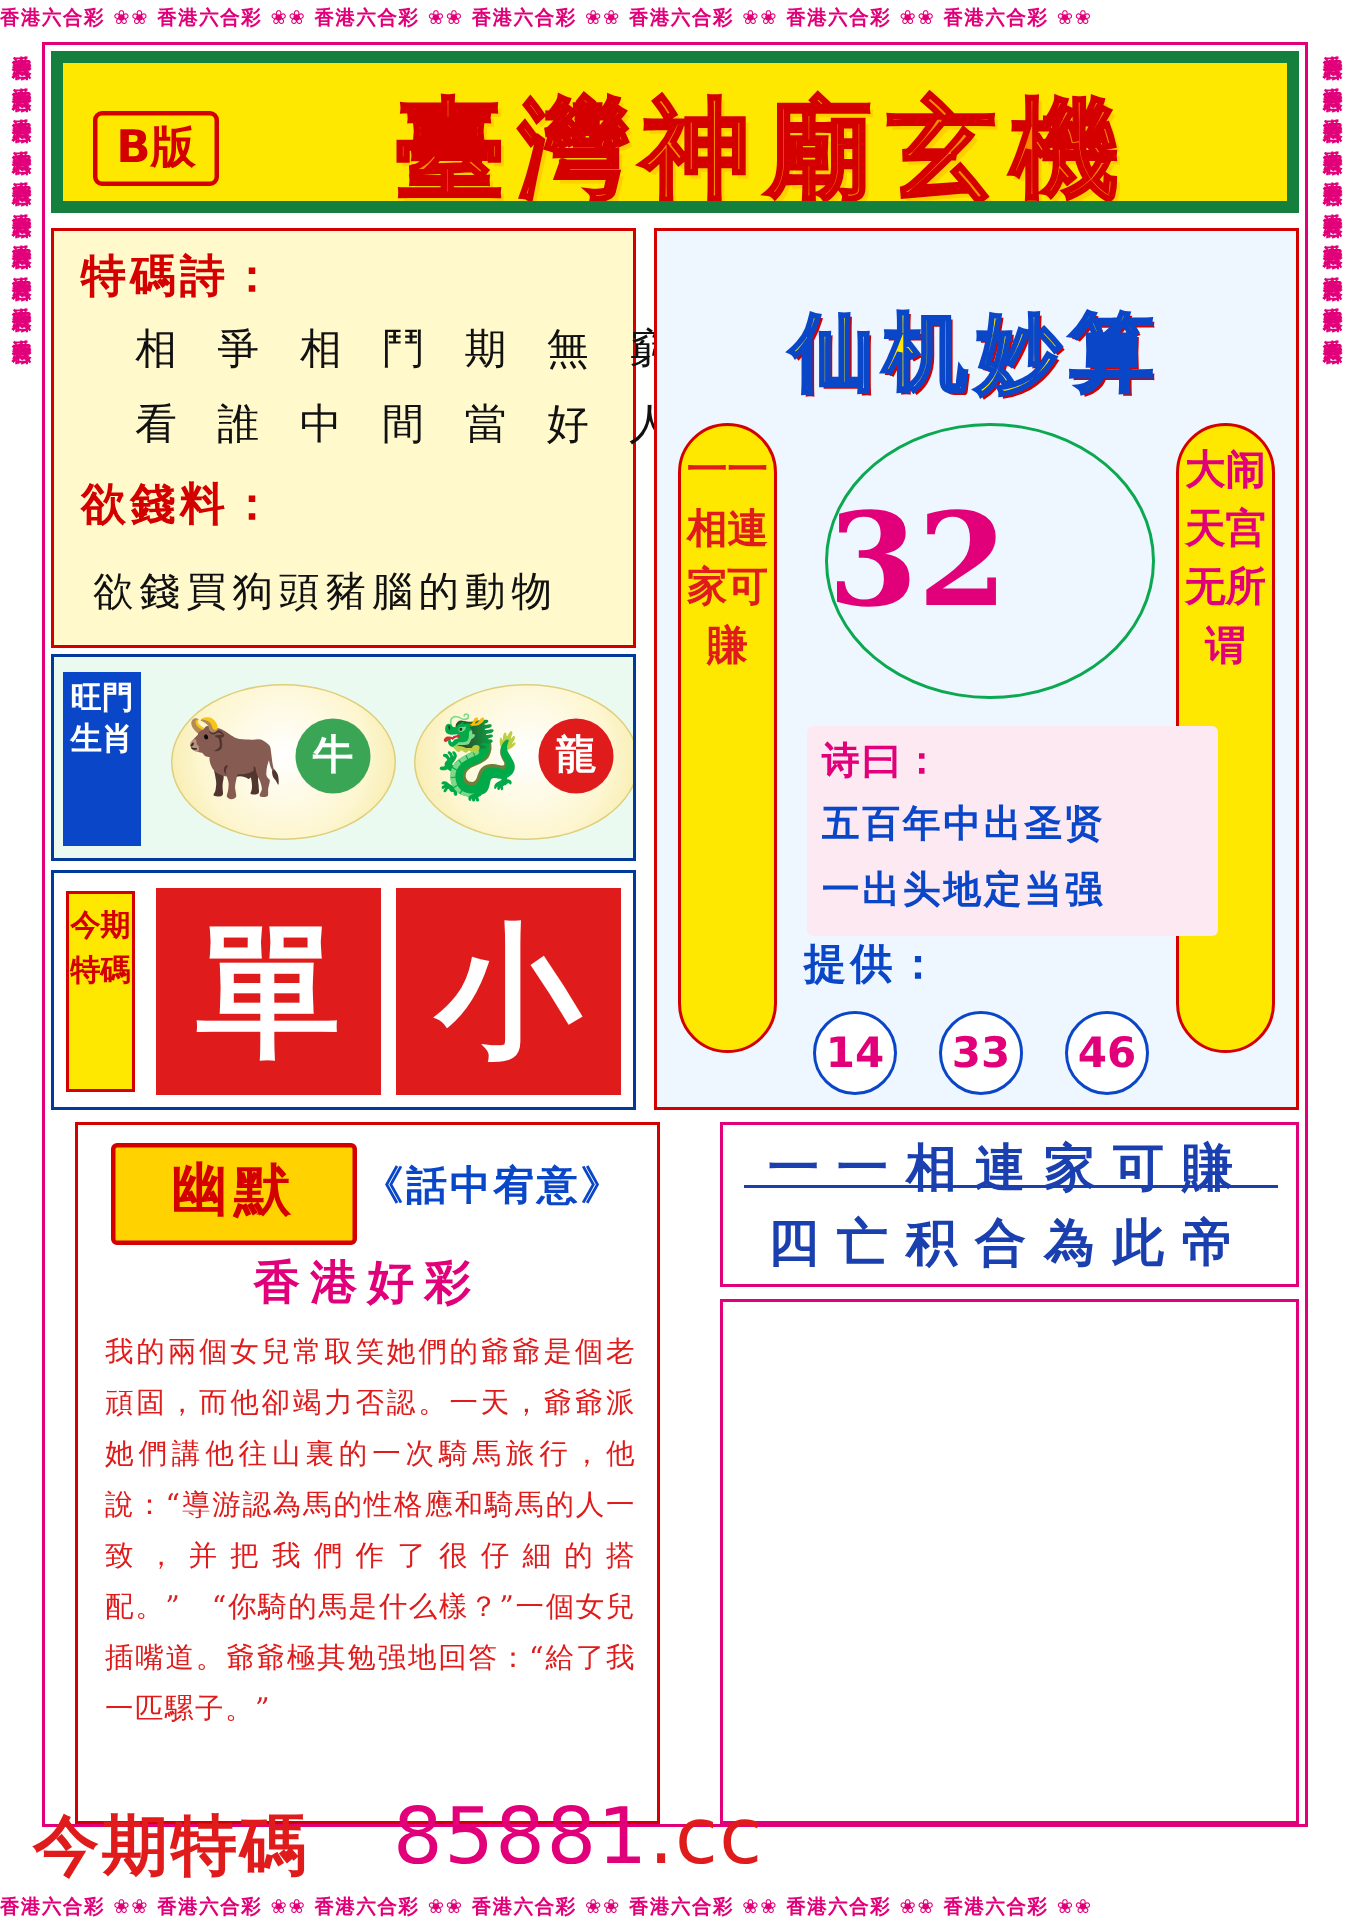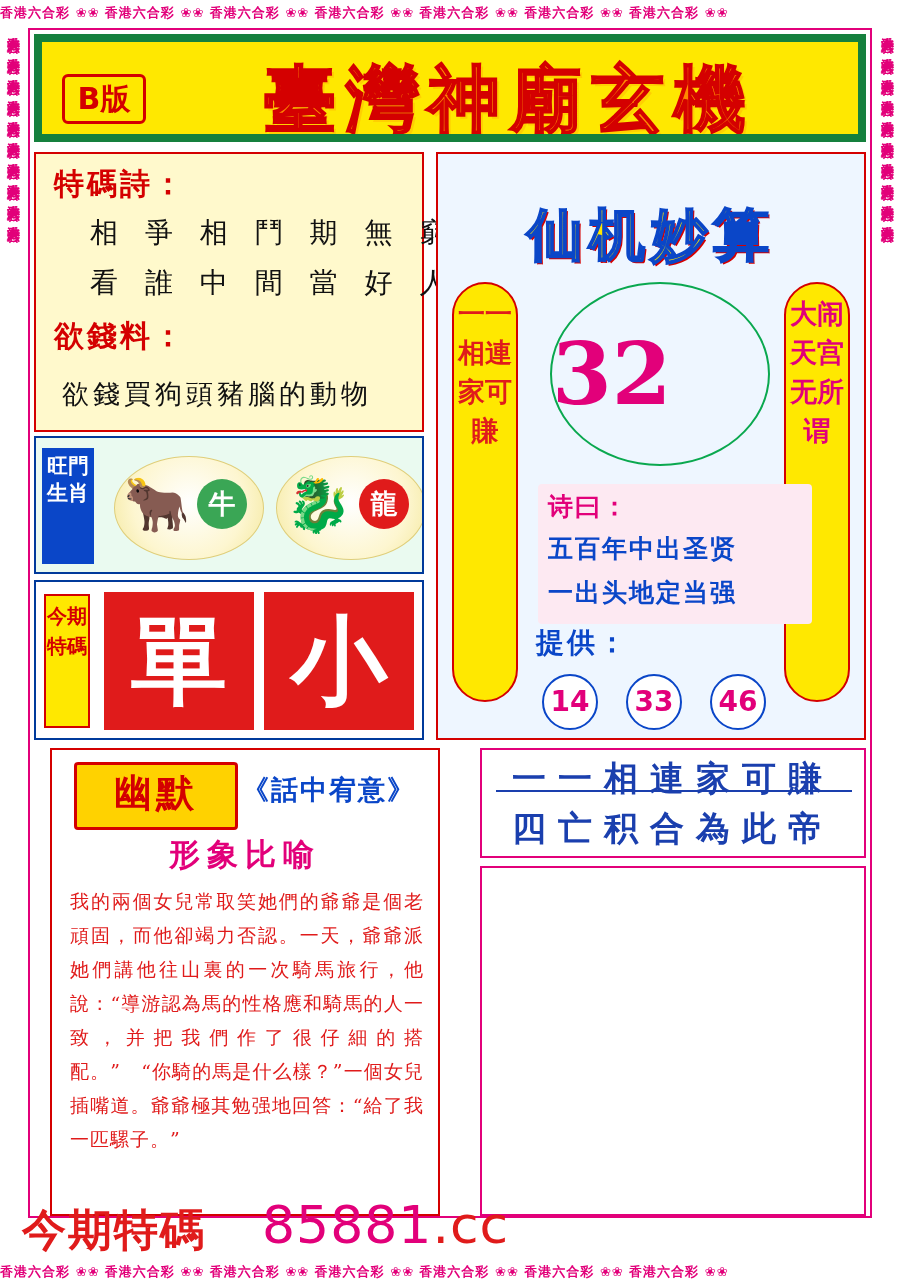--- a/index.html
+++ b/index.html
@@ -364,21 +364,21 @@
     <div class="single-tag">今期特碼</div>
     <div class="bigchar b1">單</div>
     <div class="bigchar b2">小</div>
   </div>
 
   <div class="humor-box">
     <div class="humor-head">
       <div class="humor-head-text">幽默</div>
     </div>
     <div class="humor-sub">《話中宥意》</div>
-    <div class="humor-sub2">形象比喻</div>
+    <div class="humor-sub2">香港好彩</div>
     <div class="humor-body">我的兩個女兒常取笑她們的爺爺是個老頑固，而他卻竭力否認。一天，爺爺派她們講他往山裏的一次騎馬旅行，他說：“導游認為馬的性格應和騎馬的人一致，并把我們作了很仔細的搭配。”　“你騎的馬是什么樣？”一個女兒插嘴道。爺爺極其勉强地回答：“給了我一匹騾子。”</div>
   </div>
 
   <div class="right-box">
     <div class="right-title">仙机妙算</div>
 
     <div class="pillar left">
       <div class="pillar-text">一一相連家可賺</div>
     </div>
     <div class="pillar right">

